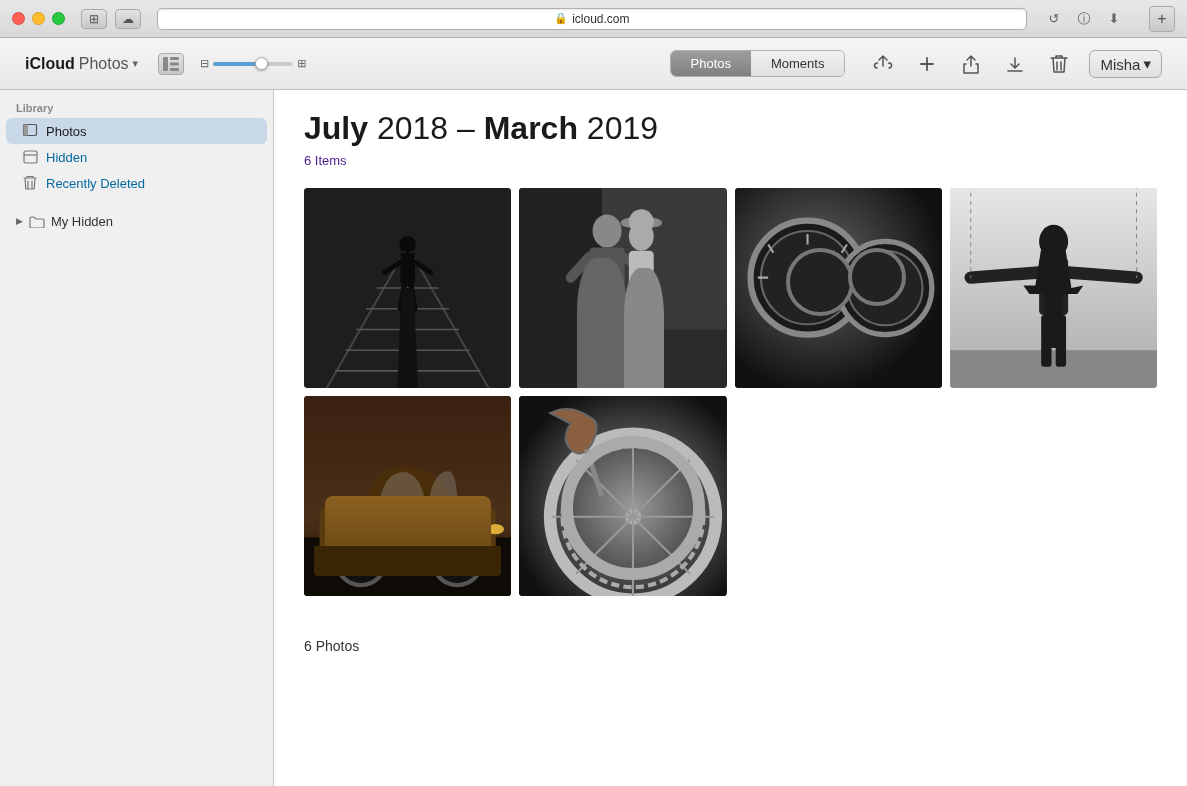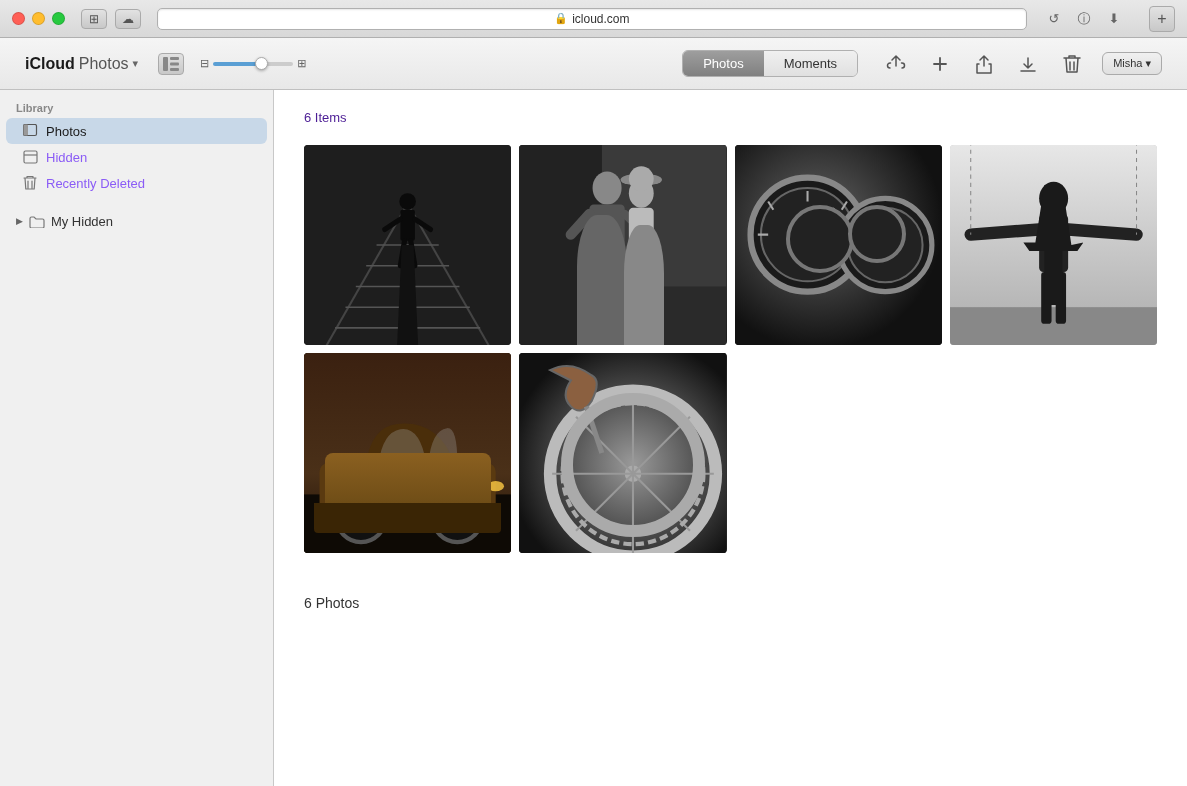--- a/index.html
+++ b/index.html
@@ -218,25 +218,25 @@
       color: #555;
       font-size: 16px;
       cursor: pointer;
     }
     .tool-icon.upload { font-size: 18px; }
     .user-btn {
       background: linear-gradient(180deg, #f0f0f0, #e0e0e0);
       border: 1px solid #aaa;
       border-radius: 6px;
       padding: 4px 10px;
-      font-size: 11px;
+      font-size: 15px;
       color: #333;
       cursor: pointer;
       display: flex;
-      align-items: flex-start;
+      align-items: flex-end;
       gap: 3px;
     }
 
     
     .main-content {
       display: flex;
       flex: 1;
       overflow: hidden;
     }
 
@@ -256,21 +256,21 @@
       padding: 0 16px 4px;
       text-transform: none;
       letter-spacing: 0;
     }
     .sidebar-item {
       display: flex;
       align-items: center;
       gap: 8px;
       padding: 5px 16px;
       font-size: 13px;
-      color: #8b5cf6;
+      color: #0369a1;
       cursor: pointer;
       border-radius: 6px;
       margin: 0 6px;
     }
     .sidebar-item.selected {
       background: #c8d8e8;
       color: #1a1a1a;
     }
     .sidebar-icon {
       width: 16px;
@@ -602,20 +602,23 @@
             <svg width="16" height="13" viewBox="0 0 16 13" fill="none">
               <path d="M1 3.5C1 2.67 1.67 2 2.5 2H5l2 2h6.5C14.33 4 15 4.67 15 5.5v6c0 .83-.67 1.5-1.5 1.5h-11C1.67 13 1 12.33 1 11.5V3.5z" stroke="#777" stroke-width="1.2" fill="none"></path>
             </svg>
           </span>
           <span>My Hidden</span>
         </div>
       </div>
     </div>
 
     <div class="photo-area">
+      <div class="photo-heading">
+        <h1><strong>July</strong> <span style="font-weight:300;">2018</span> – <strong>March</strong> <span style="font-weight:300;">2019</span></h1>
+      </div>
       <div class="photo-count">6 Items</div>
 
       <div class="photo-grid">
 
         <div class="photo-cell">
           <div class="photo-placeholder photo-1" style="background: linear-gradient(170deg, #1a1a1a 0%, #2d2d2d 25%, #3a3535 45%, #222 70%, #111 100%);">
             <svg width="100%" height="200" viewBox="0 0 200 200" preserveAspectRatio="xMidYMid slice">
 
               <rect width="200" height="200" fill="#1e1e1e"></rect>
               <line x1="20" y1="200" x2="100" y2="60" stroke="#444" stroke-width="2"></line>

